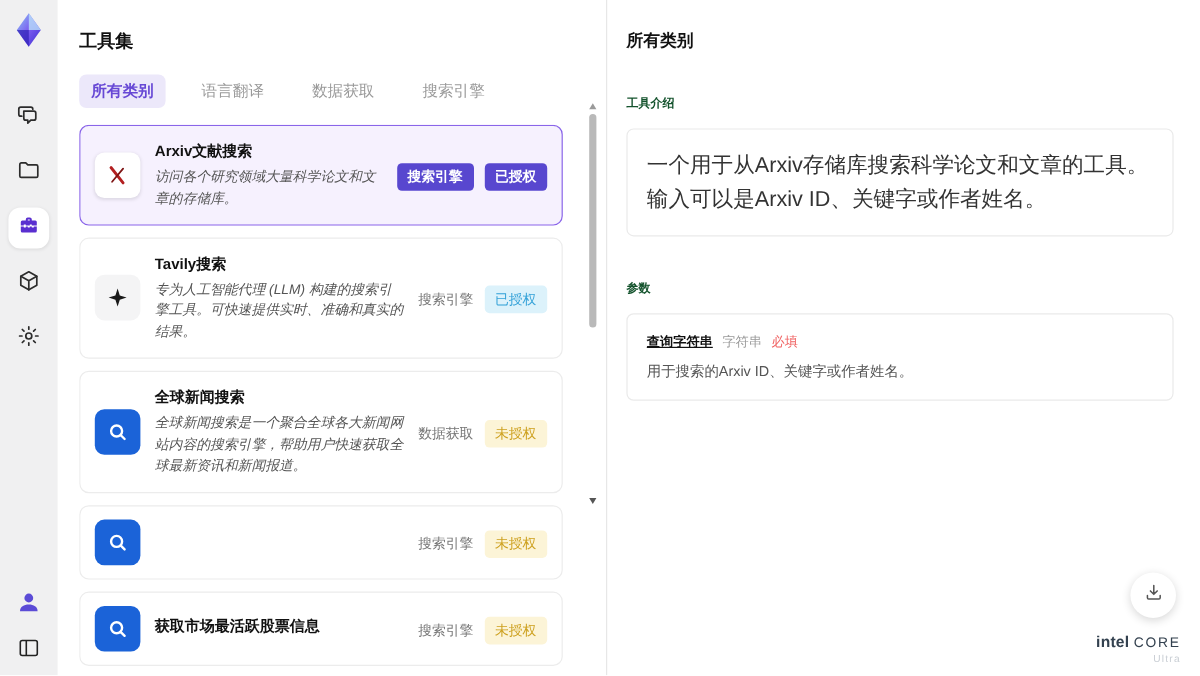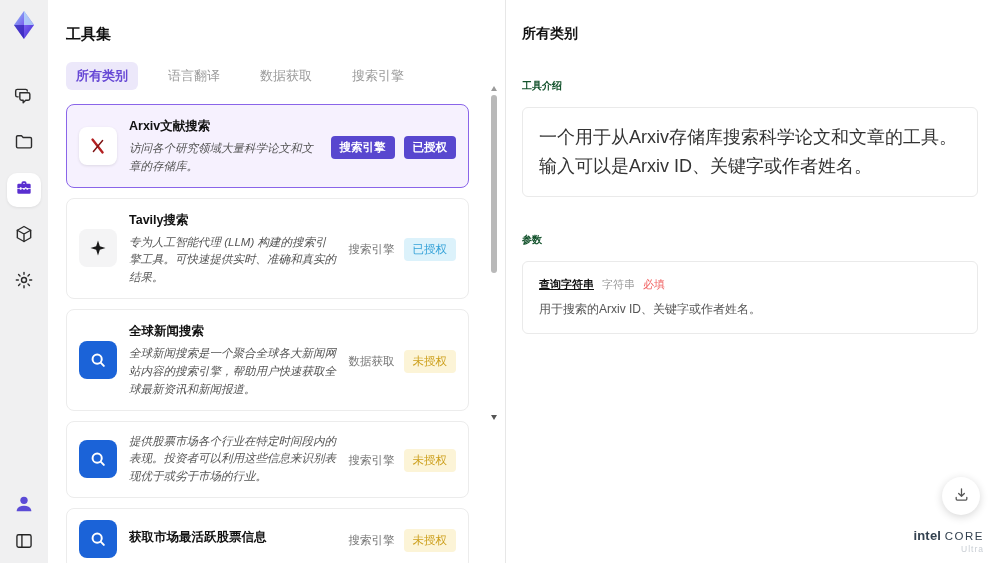--- a/index.html
+++ b/index.html
@@ -225,21 +225,20 @@
       </div>
 
       <div class="tool-card">
         <div class="tool-icon ic-blue">
           <svg viewBox="0 0 24 24" width="20" height="20">
             <circle cx="11" cy="11" r="5.5" stroke="#fff" stroke-width="2.4" fill="none"></circle>
             <path d="M15.5 15.5L19 19" stroke="#fff" stroke-width="2.4" stroke-linecap="round"></path>
           </svg>
         </div>
         <div class="tool-main">
-          <div class="tool-desc">提供股票市场各个行业在特定时间段内的表现。投资者可以利用这些信息来识别表现优于或劣于市场的行业。</div>
         </div>
         <div class="tool-tags">
           <span class="cat-text">搜索引擎</span>
           <span class="badge yellow">未授权</span>
         </div>
       </div>
 
       <div class="tool-card">
         <div class="tool-icon ic-blue">
           <svg viewBox="0 0 24 24" width="20" height="20">

